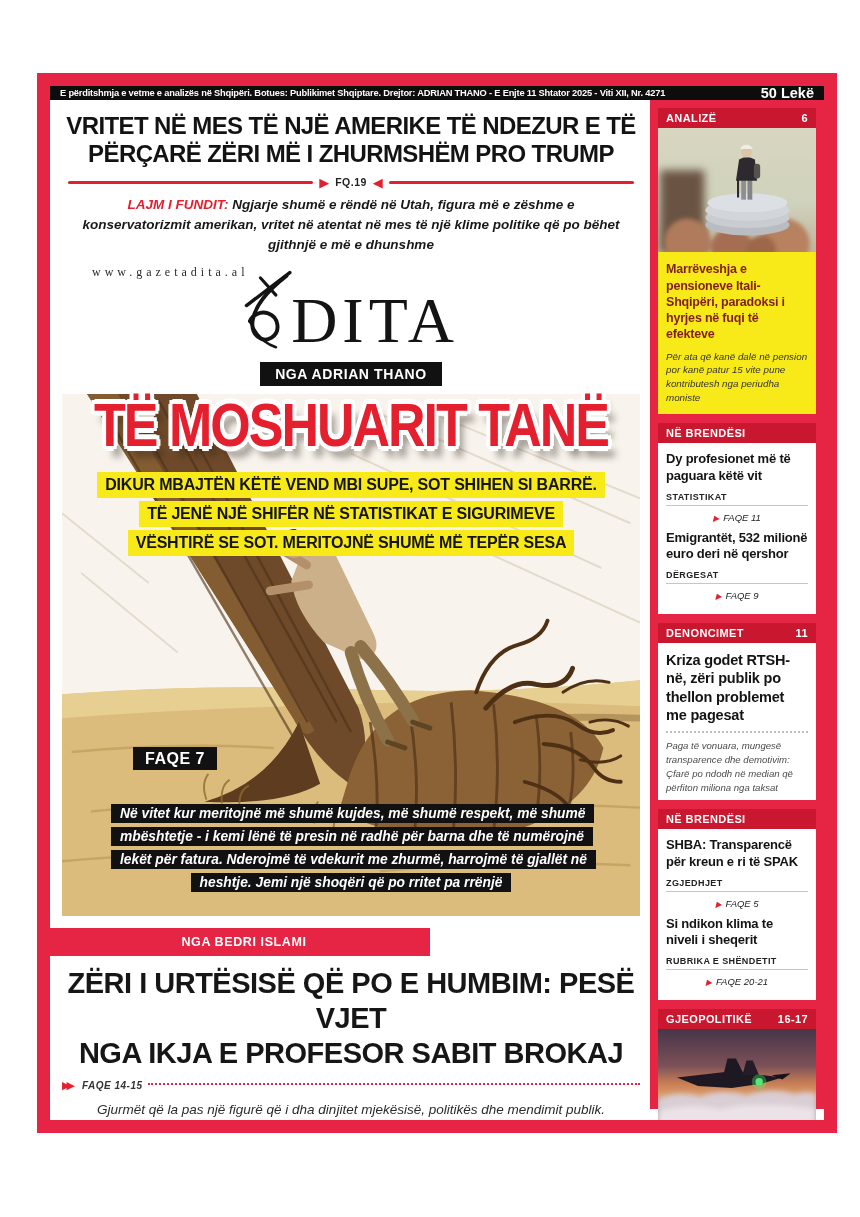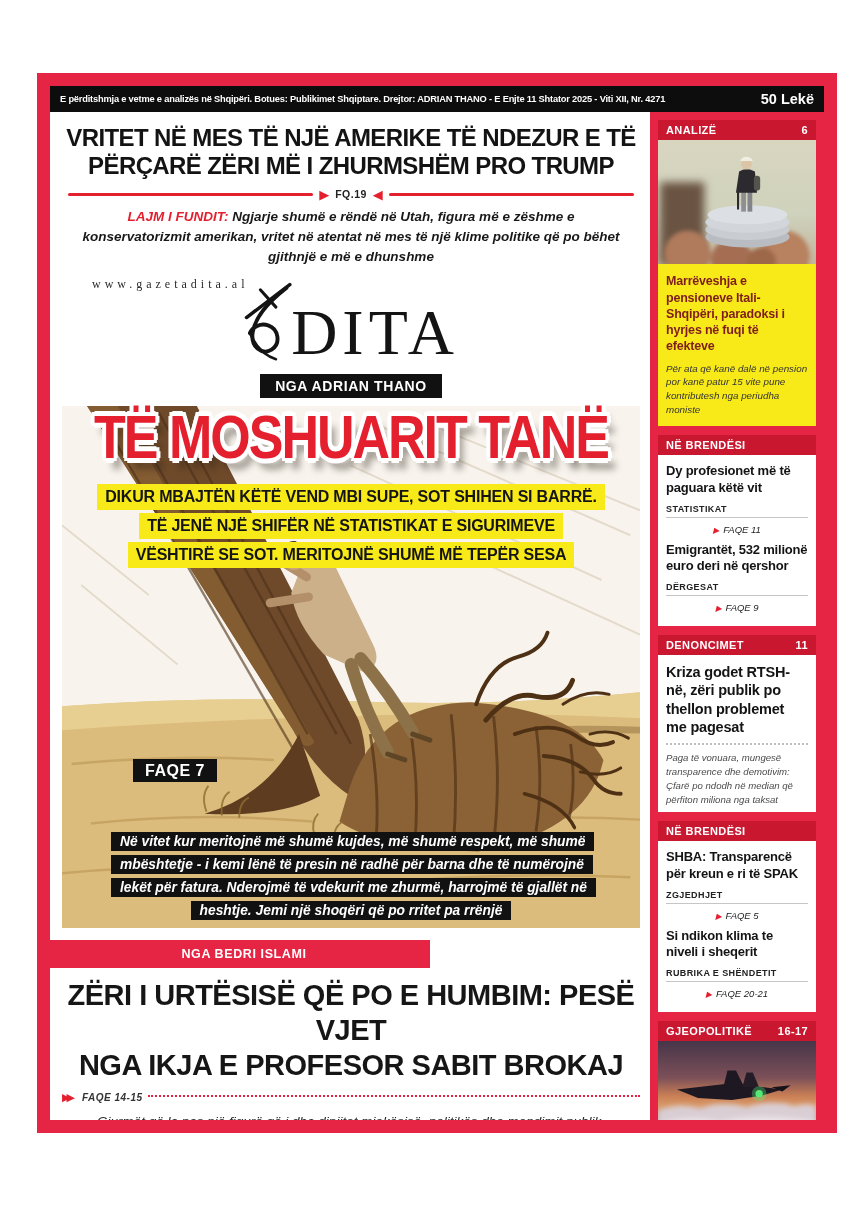--- a/index.html
+++ b/index.html
@@ -8,21 +8,21 @@
     background:#ffffff;
     font-family:"Liberation Sans", sans-serif;
     -webkit-font-smoothing:antialiased;
   }
   .page {
     position:absolute; left:37px; top:73px; width:800px; height:1060px;
     border:13px solid #e62443; background:#fff; overflow:hidden;
   }
   
   .infobar {
-    height:26px; background:#0d0d0d; color:#fff;
+    height:14px; background:#0d0d0d; color:#fff;
     display:flex; align-items:center; justify-content:space-between;
     padding:0 10px; white-space:nowrap; overflow:hidden;
   }
   .infobar .info { font-size:9.3px; font-weight:bold; letter-spacing:-0.2px; }
   .infobar .price { font-size:14.5px; font-weight:bold; margin-left:8px; }
 
   .cols { display:flex; height:1009px; }
   .main { flex:1; padding:0 10px 0 12px; min-width:0; }
   .sidebar { width:174px; background:#e62443; padding:8px 8px 0 8px; }
 
@@ -84,21 +84,21 @@
   .faqe7 span {
     background:#111; color:#fff; font-weight:800; font-size:16px;
     padding:3px 12px; letter-spacing:0.5px;
   }
   .quote-wrap { position:absolute; left:0; right:0; bottom:6px; text-align:center; z-index:2; }
   .quote-wrap .q {
     display:inline; background:#111; color:#fff; font-style:italic; font-weight:bold;
     font-size:13.8px; line-height:1.68; padding:2px 9px;
     -webkit-box-decoration-break:clone; box-decoration-break:clone;
   }
-  .quote-box { max-width:480px; margin:0 auto; }
+  .quote-box { max-width:480px; margin:16px auto; }
 
   
   .byline2 { margin-top:12px; margin-left:-12px; }
   .byline2 span {
     display:inline-block; background:#e62443; color:#fff; font-weight:800;
     font-size:12.5px; letter-spacing:0.6px; padding:7px 16px 7px 24px; min-width:380px;text-align:center;
   }
   .h2 {
     text-align:center; color:#161616; font-weight:700; font-size:29px;
     line-height:1.2; letter-spacing:-0.5px; margin-top:10px;

